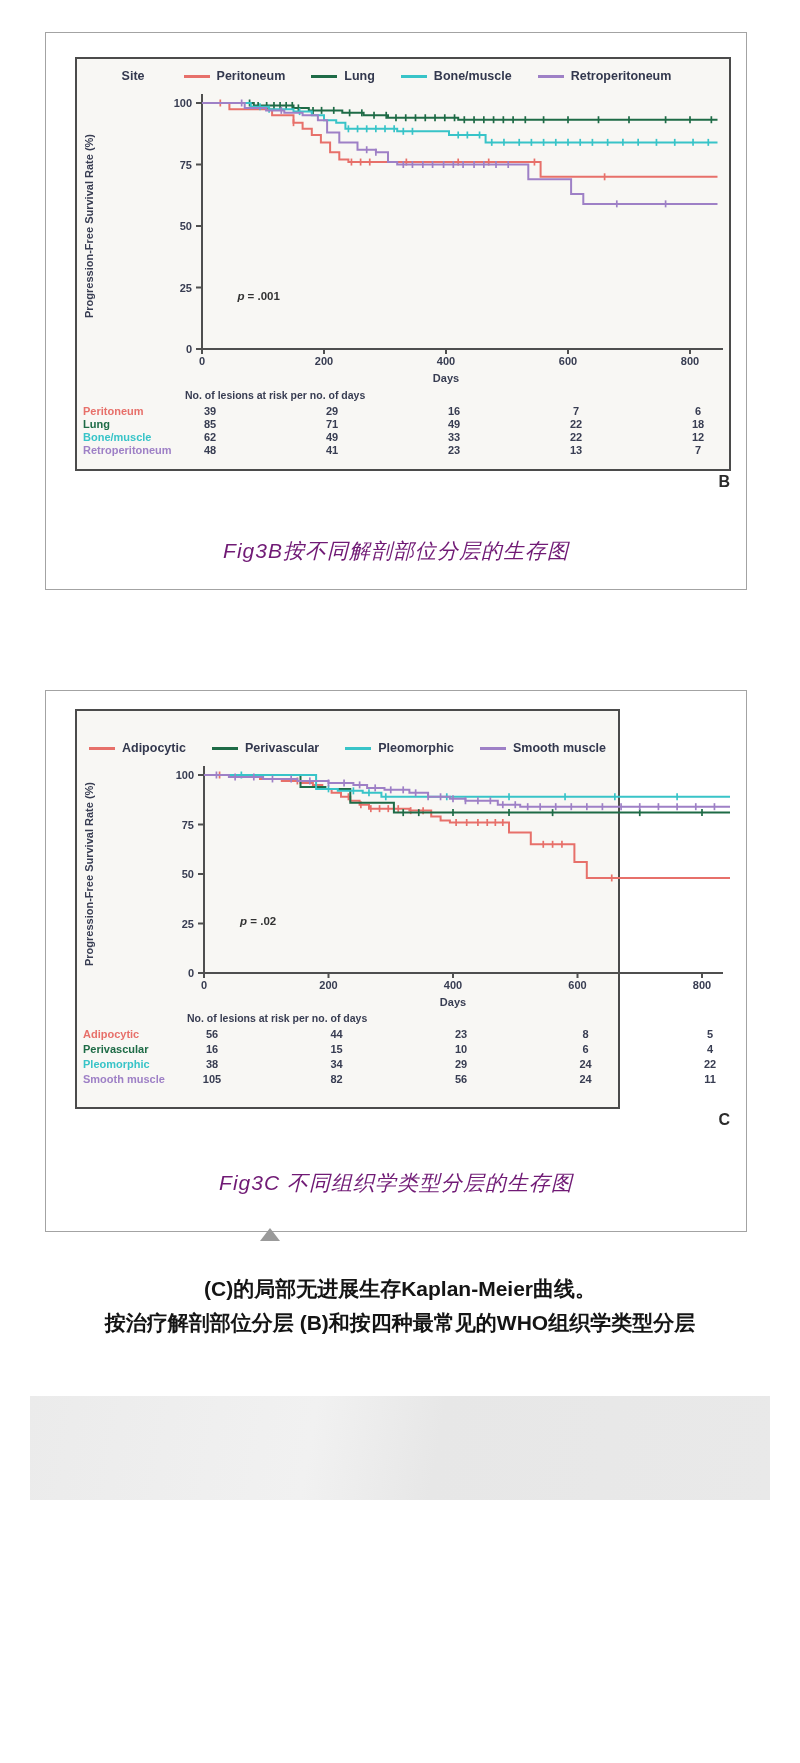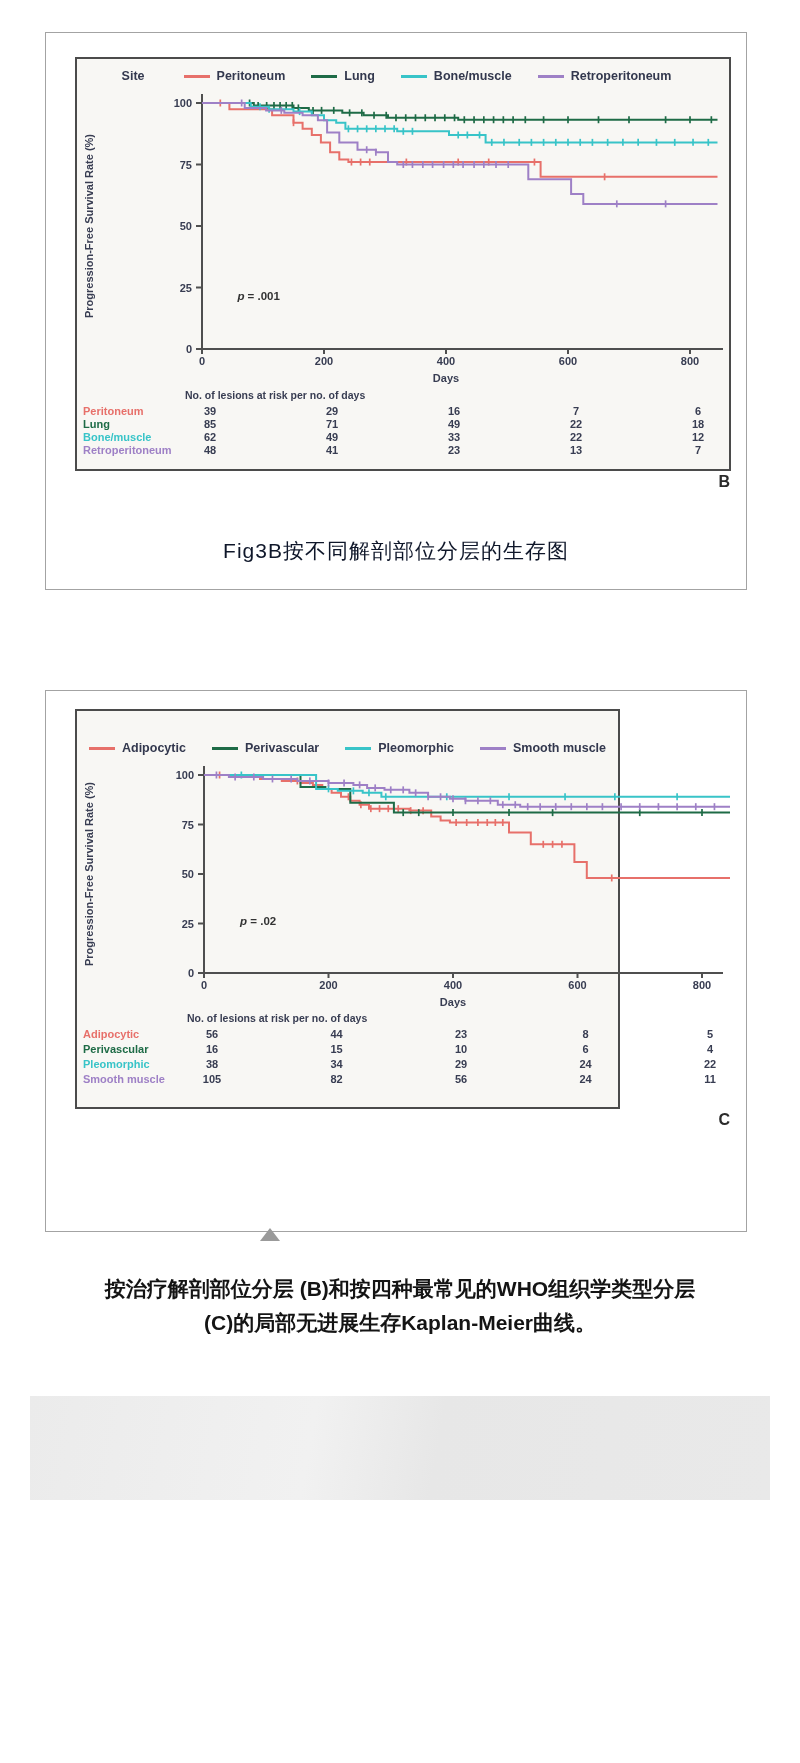--- a/index.html
+++ b/index.html
@@ -28,22 +28,22 @@
   .axis-label{font-size:11px;font-weight:bold;fill:#383d52;}
   .risk-header{font-size:10.5px;font-weight:bold;fill:#383d52;}
   .risk-num{font-size:11px;font-weight:bold;fill:#383d52;}
   .risk-label{font-size:11px;font-weight:bold;}
   .p-label{font-size:11.5px;font-weight:bold;fill:#333333;}
 
   .panel-letter{position:absolute;right:16px;font-weight:bold;font-size:16px;color:#2b2b2b;}
   .panel-letter-b{top:440px;}
   .panel-letter-c{top:420px;}
 
-  .fig-caption{position:absolute;left:0;right:0;text-align:center;color:#0f172a;
-               font-size:21px;letter-spacing:1px;}
+  .fig-caption{position:absolute;left:0;right:0;text-align:center;color:#701a75;
+               font-size:21px;letter-spacing:1px;font-style:italic;}
   .fig-caption-b{top:504px;}
   .fig-caption-c{top:478px;}
 
   .collapse-arrow{position:absolute;left:50%;transform:translateX(-140px);top:1228px;
                   width:0;height:0;border-left:10px solid transparent;border-right:10px solid transparent;
                   border-bottom:13px solid #9a9a9a;cursor:pointer;}
 
   .footer-caption{position:absolute;left:0;right:0;top:1272px;text-align:center;}
   .footer-line{font-size:21px;font-weight:bold;color:#141414;line-height:34px;}
 
@@ -371,24 +371,25 @@
           <line x1="637.45" y1="92.18" x2="637.45" y2="99.18" stroke="#9e80c6" stroke-width="1.7"></line>
           <text x="6" y="372" fill="#9e80c6" class="risk-label">Smooth muscle</text>
           <text x="135" y="372" text-anchor="middle" class="risk-num">105</text>
           <text x="259.5" y="372" text-anchor="middle" class="risk-num">82</text>
           <text x="384" y="372" text-anchor="middle" class="risk-num">56</text>
           <text x="508.50000000000006" y="372" text-anchor="middle" class="risk-num">24</text>
           <text x="633" y="372" text-anchor="middle" class="risk-num">11</text>
         </svg>
     </div>
     <div class="panel-letter panel-letter-c">C</div>
+    <div class="fig-caption fig-caption-c">Fig3C 不同组织学类型分层的生存图</div>
   </div>
 
   <div class="collapse-arrow"></div>
 
   <div class="footer-caption">
+    <div class="footer-line">(C)的局部无进展生存Kaplan-Meier曲线。</div>
     <div class="footer-line">按治疗解剖部位分层 (B)和按四种最常见的WHO组织学类型分层</div>
-    <div class="footer-line">(C)的局部无进展生存Kaplan-Meier曲线。</div>
   </div>
 
   <div class="footer-band"></div>
 
 </div>
 
 </body></html>

